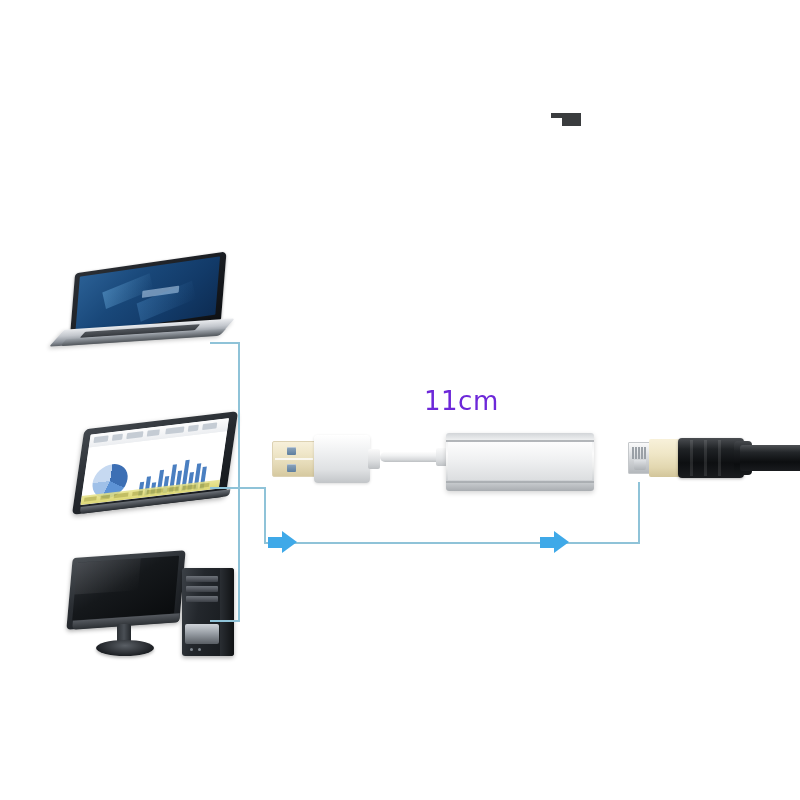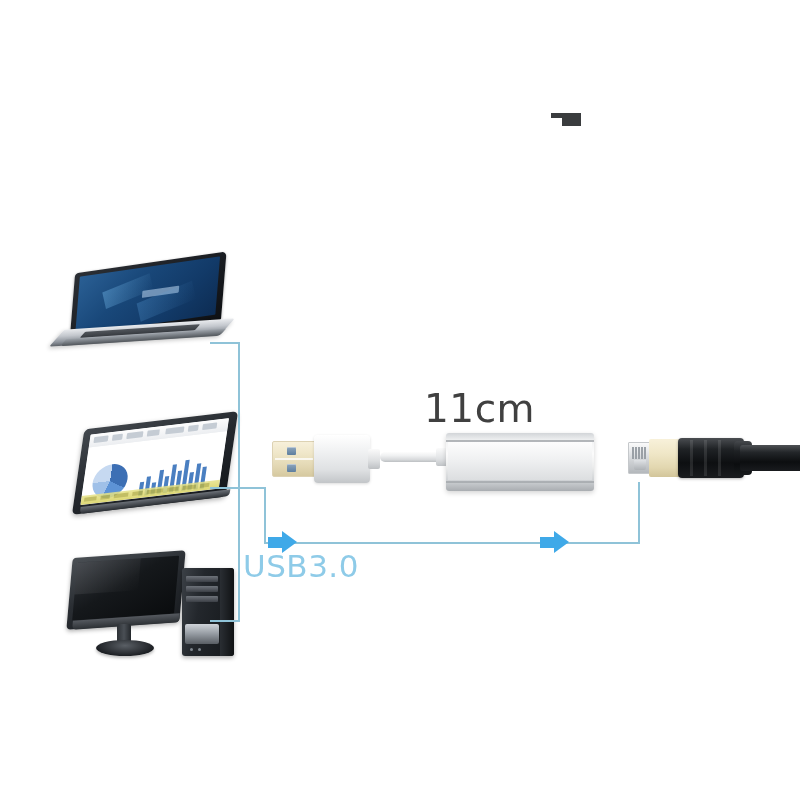--- a/index.html
+++ b/index.html
@@ -17,21 +17,21 @@
   
   .arrow{position:absolute;}
   .arrow .shaft{position:absolute;left:0;top:6px;width:16px;height:11px;background:#3fa9e8;}
   .arrow .head{position:absolute;left:14px;top:0;width:0;height:0;
     border-top:11.5px solid transparent;border-bottom:11.5px solid transparent;
     border-left:15px solid #3fa9e8;}
 
   
   .lbl-usb{position:absolute;color:#8ecbe8;font-size:31px;letter-spacing:.5px;
            font-family:"DejaVu Sans",sans-serif;white-space:nowrap;}
-  .lbl-cm{position:absolute;color:#404040;font-size:39px;letter-spacing:.5px;
+  .lbl-cm{position:absolute;color:#6d28d9;font-size:26px;letter-spacing:.5px;
           font-family:"DejaVu Sans",sans-serif;white-space:nowrap;}
 
   
   .laptop{position:absolute;}
   .lt-lid{position:absolute;left:12px;top:0;width:148px;height:70px;
     background:linear-gradient(150deg,#2b2f35 0%,#1a1d22 55%,#0e1013 100%);
     border-radius:4px 5px 3px 3px;
     transform:skewX(-13deg) rotate(-8.5deg);
     box-shadow:0 1px 3px rgba(0,0,0,.35);}
   .lt-screen{position:absolute;left:5px;top:4px;right:6px;bottom:7px;
@@ -262,21 +262,20 @@
 
   <div class="arrow" style="left:268px;top:531px;width:32px;height:23px;">
     <div class="shaft"></div>
       <div class="head"></div>
   </div>
   <div class="arrow" style="left:540px;top:531px;width:32px;height:23px;">
     <div class="shaft"></div>
       <div class="head"></div>
   </div>
 
-  <div class="lbl-usb" style="left:243px;top:548px;">USB3.0</div>
 
   <div class="lbl-cm" style="left:424px;top:386px;">11cm</div>
 
   <div class="usbplug abs" style="left:272px;top:435px;width:112px;height:50px;">
     <div class="usb-tip">
       <div class="usb-pad" style="top:5px;"></div>
       <div class="usb-pad" style="top:22px;"></div>
     </div>
     <div class="usb-shell"></div>
     <div class="usb-collar"></div>

